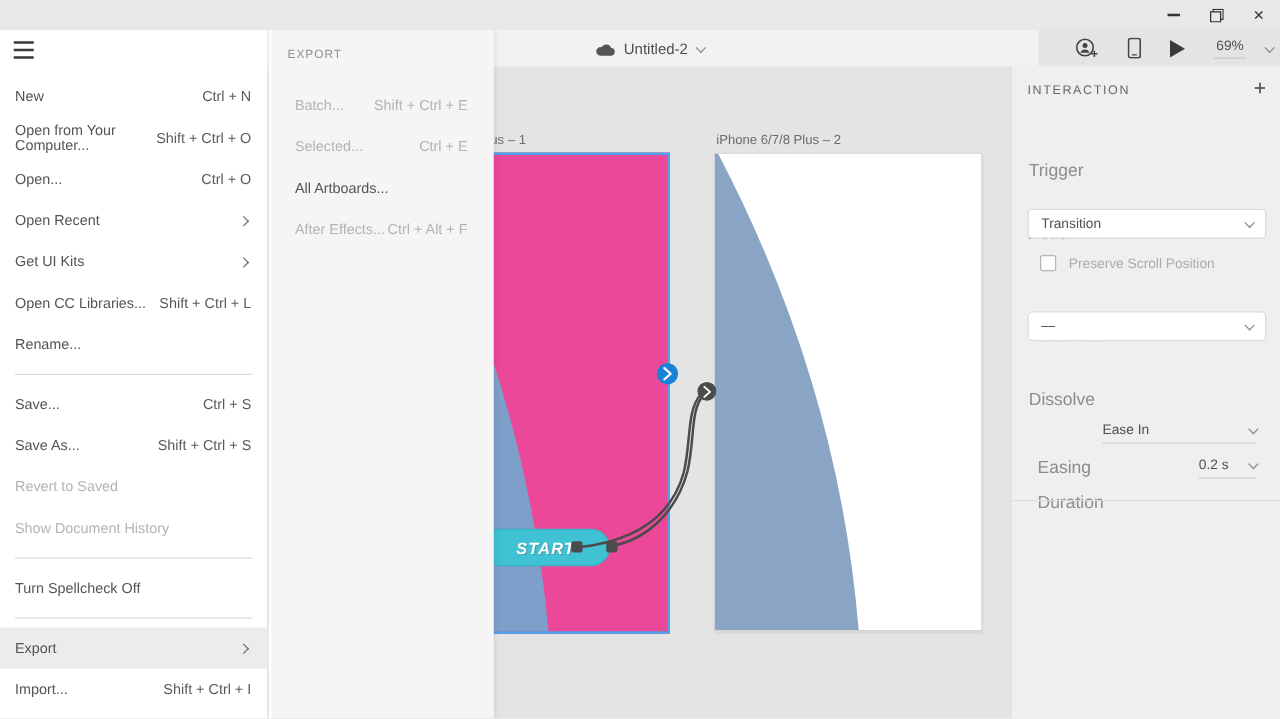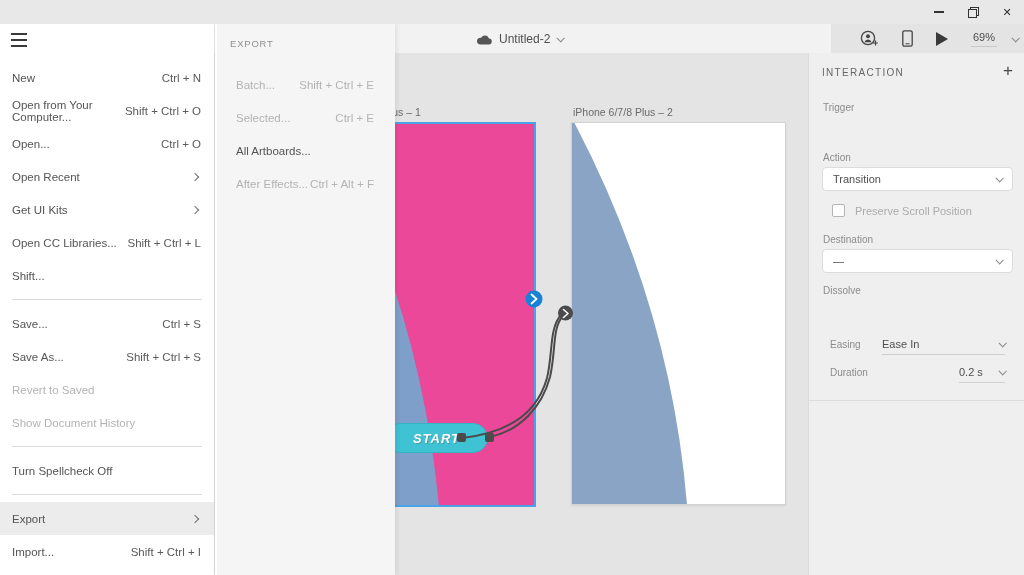--- a/index.html
+++ b/index.html
@@ -53,21 +53,21 @@
   
   .submenu-panel { position:absolute; left:215px; top:24px; width:180px; height:551px; background:#f5f5f5; z-index:5; border-left:2px solid #ffffff; box-shadow:2px 0 5px rgba(0,0,0,.08); }
   .submenu-header { position:absolute; left:13px; top:14px; font-size:9.5px; letter-spacing:.8px; color:#8f8f8f; }
   .submenu-list { position:absolute; left:0; top:44px; width:178px; }
   .submenu-list .menu-row { height:33px; padding:0 21px 0 19px; }
 
   
   .right-panel { position:absolute; left:808px; top:53px; width:216px; height:522px; background:#efefef; border-left:1px solid #dcdcdc; z-index:4; }
   .panel-header { position:absolute; left:13px; top:14px; font-size:10px; letter-spacing:1.3px; color:#666; }
   .panel-add { position:absolute; left:194px; top:8px; font-size:17px; font-weight:300; color:#444; cursor:pointer; }
-  .field-label { position:absolute; font-size:10px; color:#8c8c8c; }
+  .field-label { position:absolute; font-size:14px; color:#8c8c8c;margin-top:26px; }
   .dropdown { position:absolute; left:13px; width:191px; height:24px; background:#ffffff; border:1px solid #dcdcdc; border-radius:4px; display:flex; align-items:center; padding:0 10px; cursor:pointer; }
   .dropdown .dd-value { flex:1; font-size:11px; color:#4f4f4f; }
   .checkbox-row { position:absolute; left:23px; display:flex; align-items:center; gap:10px; }
   .checkbox { width:13px; height:13px; border:1px solid #b5b5b5; border-radius:2px; background:#fdfdfd; cursor:pointer; }
   .checkbox-label { font-size:11px; color:#ababab; }
   .inline-field { position:absolute; height:22px; border-bottom:1px solid #cfcfcf; display:flex; align-items:center; cursor:pointer; }
   .inline-field .dd-value { flex:1; font-size:11px; color:#4f4f4f; }
   .panel-divider { position:absolute; left:0; top:347px; width:216px; height:1px; background:#dcdcdc; }
 
   
@@ -218,21 +218,21 @@
           <span class="mi-chev"></span>
         </div>
 
         <div class="menu-row">
           <span class="mi-label">Open CC Libraries...</span>
           <span class="mi-right">Shift + Ctrl + L</span>
 
         </div>
 
         <div class="menu-row">
-          <span class="mi-label">Shift...</span>
+          <span class="mi-label">Rename...</span>
           <span class="mi-right"></span>
 
         </div>
 
         <div class="menu-row divider-row">
           
           
           
         </div>
 

